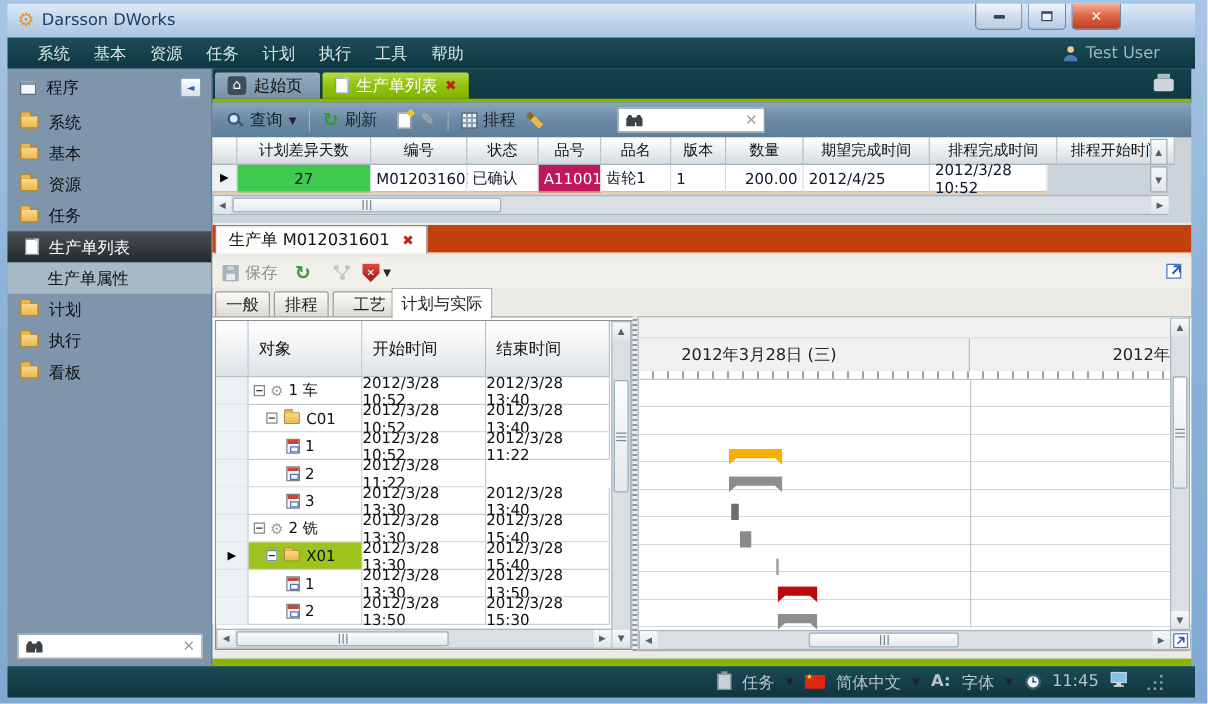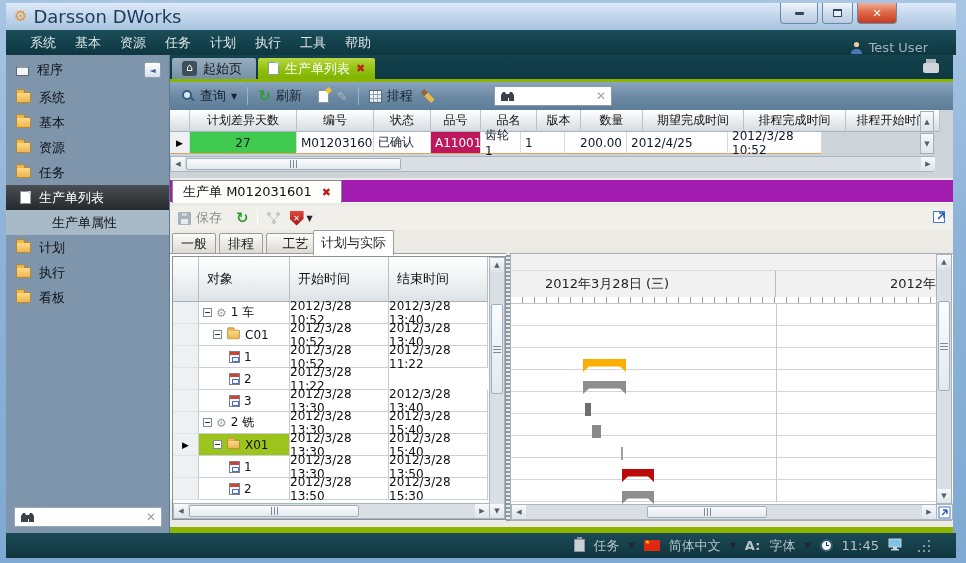--- a/index.html
+++ b/index.html
@@ -7,45 +7,45 @@
   body { font-family:"DejaVu Sans","Liberation Sans",sans-serif; font-size:12px; }
 
   #win { position:relative; width:966px; height:563px; overflow:hidden;
          background:linear-gradient(180deg,#a8c6e4 0%,#8fb3d8 40%,#7fa9d2 100%); }
 
   
   .titlebar { position:absolute; left:6px; top:3px; width:950px; height:27px;
     background:linear-gradient(180deg,#dfeafa 0%,#c3d7ec 45%,#aac4e0 100%);
     display:flex; align-items:center; padding-left:8px; color:#1e3c5a; }
   .gear-ico { color:#e8952e; font-size:15px; margin-right:6px; line-height:1; }
-  .title-txt { font-size:18px; }
+  .title-txt { font-size:13px; }
   .winbtn { position:absolute; top:3px; height:21px; border:1px solid #6d88a6;
     border-top:none; border-radius:0 0 4px 4px; display:flex; align-items:center; justify-content:center;
     background:linear-gradient(180deg,#f2f7fc,#cfdcec 50%,#b9cce2); }
   .winbtn.min { left:780px; width:38px; } .winbtn.max { left:822px; width:31px; }
   .winbtn.close { left:857px; width:40px;
     background:linear-gradient(180deg,#f2b09a,#e06a4a 45%,#c33b22); color:#fff; font-weight:bold; font-size:11px; }
   .min-glyph { width:9px; height:3px; background:#31475c; border-radius:1px; }
   .max-glyph { width:9px; height:8px; border:1px solid #31475c; border-top:2px solid #31475c; background:#e8f0f8; }
 
   
   .menubar { position:absolute; left:6px; top:30px; width:950px; height:25px;
     background:linear-gradient(180deg,#1c4d58,#123f4a 60%,#0e3741);
     display:flex; align-items:center; padding-left:24px; gap:19px; }
   .menu-item { color:#dde6e8; font-size:13px; cursor:default; }
-  .user-box { position:absolute; right:28px; top:0; height:25px; display:flex; align-items:flex-end; gap:6px; color:#9fb3b9; font-size:13px; }
+  .user-box { position:absolute; right:28px; top:0; height:25px; display:flex; align-items:center; gap:6px; color:#9fb3b9; font-size:13px; }
 
   
   .sidebar { position:absolute; left:6px; top:55px; width:164px; height:478px; background:#7e95ab; border-right:1px solid #5d788f; }
   .sb-head { position:absolute; left:0; top:3px; width:100%; height:24px; display:flex; align-items:center; padding-left:10px; gap:8px; color:#101418; font-size:13px; }
   .btn-collapse { position:absolute; right:8px; top:4px; width:17px; height:16px; border:1px solid #8aa0b4; border-radius:2px;
     background:linear-gradient(180deg,#fdfdfd,#d7e1ea); color:#2a62a8; font-size:8px; display:flex; align-items:center; justify-content:center; }
   .sb-item { position:absolute; left:0; width:100%; height:25px; display:flex; align-items:center; padding-left:10px; gap:8px; color:#0d1115; font-size:13px; }
   .sb-item.sel { background:linear-gradient(180deg,#4a4f53,#26292c); color:#fff; padding-left:14px; }
-  .sb-item.child { background:#a7b8c7; padding-left:46px; }
+  .sb-item.child { background:#a7b8c7; padding-left:32px; }
   .icon-folder { width:15px; height:11px; background:linear-gradient(#fbd98a,#edb74d); border:1px solid #b08a3a; border-radius:1px; position:relative; flex:none; }
   .icon-folder::before { content:""; position:absolute; left:-1px; top:-4px; width:7px; height:3px; background:#edb74d; border:1px solid #b08a3a; border-bottom:none; border-radius:2px 2px 0 0; }
   .icon-folder.clock::after { content:""; position:absolute; right:-2px; bottom:-2px; width:7px; height:7px; border-radius:50%; background:#eef4f8; border:1px solid #5a7a8a; }
   .icon-page { width:11px; height:13px; background:#fff; border:1px solid #8a98a2; position:relative; flex:none; }
   .icon-page::after { content:""; position:absolute; right:-1px; top:-1px; border-style:solid; border-width:0 4px 4px 0; border-color:transparent #b9cce2 transparent transparent; }
   .icon-win { width:13px; height:11px; background:#f4f6f8; border:1px solid #5a6a78; border-top:3px solid #8798a8; flex:none; }
   .sb-search { position:absolute; left:8px; top:452px; width:148px; height:20px; background:#fff; border:1px solid #9aa8b4; display:flex; align-items:center; padding:0 5px; gap:5px; }
   .sb-search input { flex:1; border:none; outline:none; font-size:12px; min-width:0; background:transparent; }
   .g-x { color:#9aa2a8; font-weight:bold; font-size:12px; line-height:1; }
 
@@ -95,21 +95,21 @@
   
   .sbtn { position:absolute; background:linear-gradient(180deg,#f7f9fa,#dfe5ea); border:1px solid #9fb0bd; display:flex; align-items:center; justify-content:center; font-size:7px; color:#55606a; }
   .strack-h { position:absolute; height:16px; background:#d9dfe4; border:1px solid #aab6bf; }
   .strack-v { position:absolute; width:16px; background:#d9dfe4; border:1px solid #aab6bf; }
   .sthumb { position:absolute; background:linear-gradient(180deg,#fbfcfd,#e3e9ee); border:1px solid #9fb0bd; border-radius:2px; display:flex; align-items:center; justify-content:center; }
   .grip-h { width:1px; height:8px; background:#7a8a96; box-shadow:3px 0 #7a8a96,-3px 0 #7a8a96; }
   .grip-v { width:8px; height:1px; background:#7a8a96; box-shadow:0 3px #7a8a96,0 -3px #7a8a96; }
 
   
   .docpanel { position:absolute; left:170px; top:178px; width:783px; height:349px; background:#eceae4; }
-  .doc-tabstrip { position:absolute; left:0; top:2px; width:100%; height:23px; background:#a21caf; border-bottom:1px solid #fff; }
+  .doc-tabstrip { position:absolute; left:0; top:2px; width:100%; height:23px; background:#c2410c; border-bottom:1px solid #fff; }
   .doc-tab { position:absolute; left:2px; top:0; height:23px; background:#fdfdfb; border:1px solid #8a8a86; border-bottom:none;
     display:flex; align-items:center; gap:10px; padding:0 10px; font-size:13px; color:#111; }
   .toolbar2 { position:absolute; left:0; top:28px; width:100%; height:24px; display:flex; align-items:center; padding-left:8px; color:#8a8f93; font-size:13px; background:#f0efe9; }
   .icon-floppy { width:13px; height:13px; background:#a8b2ba; border-radius:1px; position:relative; flex:none; margin-right:5px; }
   .icon-floppy::before { content:""; position:absolute; left:3px; bottom:1px; width:7px; height:5px; background:#e8ecef; }
   .icon-floppy::after { content:""; position:absolute; left:4px; top:1px; width:5px; height:3px; background:#cfd6da; }
   .tb2-sep { width:1px; height:16px; background:#c2c2ba; border-right:1px solid #fff; margin:0 8px; }
   .icon-shield { width:14px; height:15px; background:linear-gradient(#e04a3a,#a01818); clip-path:polygon(0 0,100% 0,100% 55%,50% 100%,0 55%);
     display:flex; align-items:center; justify-content:center; color:#fff; font-size:8px; font-weight:bold; flex:none; }
   .doc-tabs { position:absolute; left:0; top:51px; width:100%; height:25px; }
@@ -315,21 +315,21 @@
       <div class="hcell" style="width:101px">期望完成时间</div>
       <div class="hcell" style="width:102px">排程完成时间</div>
       <div class="hcell" style="width:94px">排程开始时间</div>
     </div>
     <div class="grid-row">
       <div class="dcell sel-ind" style="width:20px">▶</div>
       <div class="dcell cell-green" style="width:107px">27</div>
       <div class="dcell" style="width:77px">M012031601</div>
       <div class="dcell" style="width:57px">已确认</div>
       <div class="dcell cell-olive" style="width:50px">A11001</div>
-      <div class="dcell" style="width:40px">齿轮1</div>
+      <div class="dcell" style="width:56px">齿轮1</div>
       <div class="dcell" style="width:44px">1</div>
       <div class="dcell num" style="width:62px">200.00</div>
       <div class="dcell" style="width:101px">2012/4/25</div>
       <div class="dcell" style="width:94px">2012/3/28 10:52</div>
     </div>
 
     <div class="sbtn" style="left:750px;top:1px;width:14px;height:21px">▲</div>
     <div class="sbtn" style="left:750px;top:23px;width:14px;height:21px">▼</div>
 
     <div class="strack-h" style="left:0;top:46px;width:764px">

